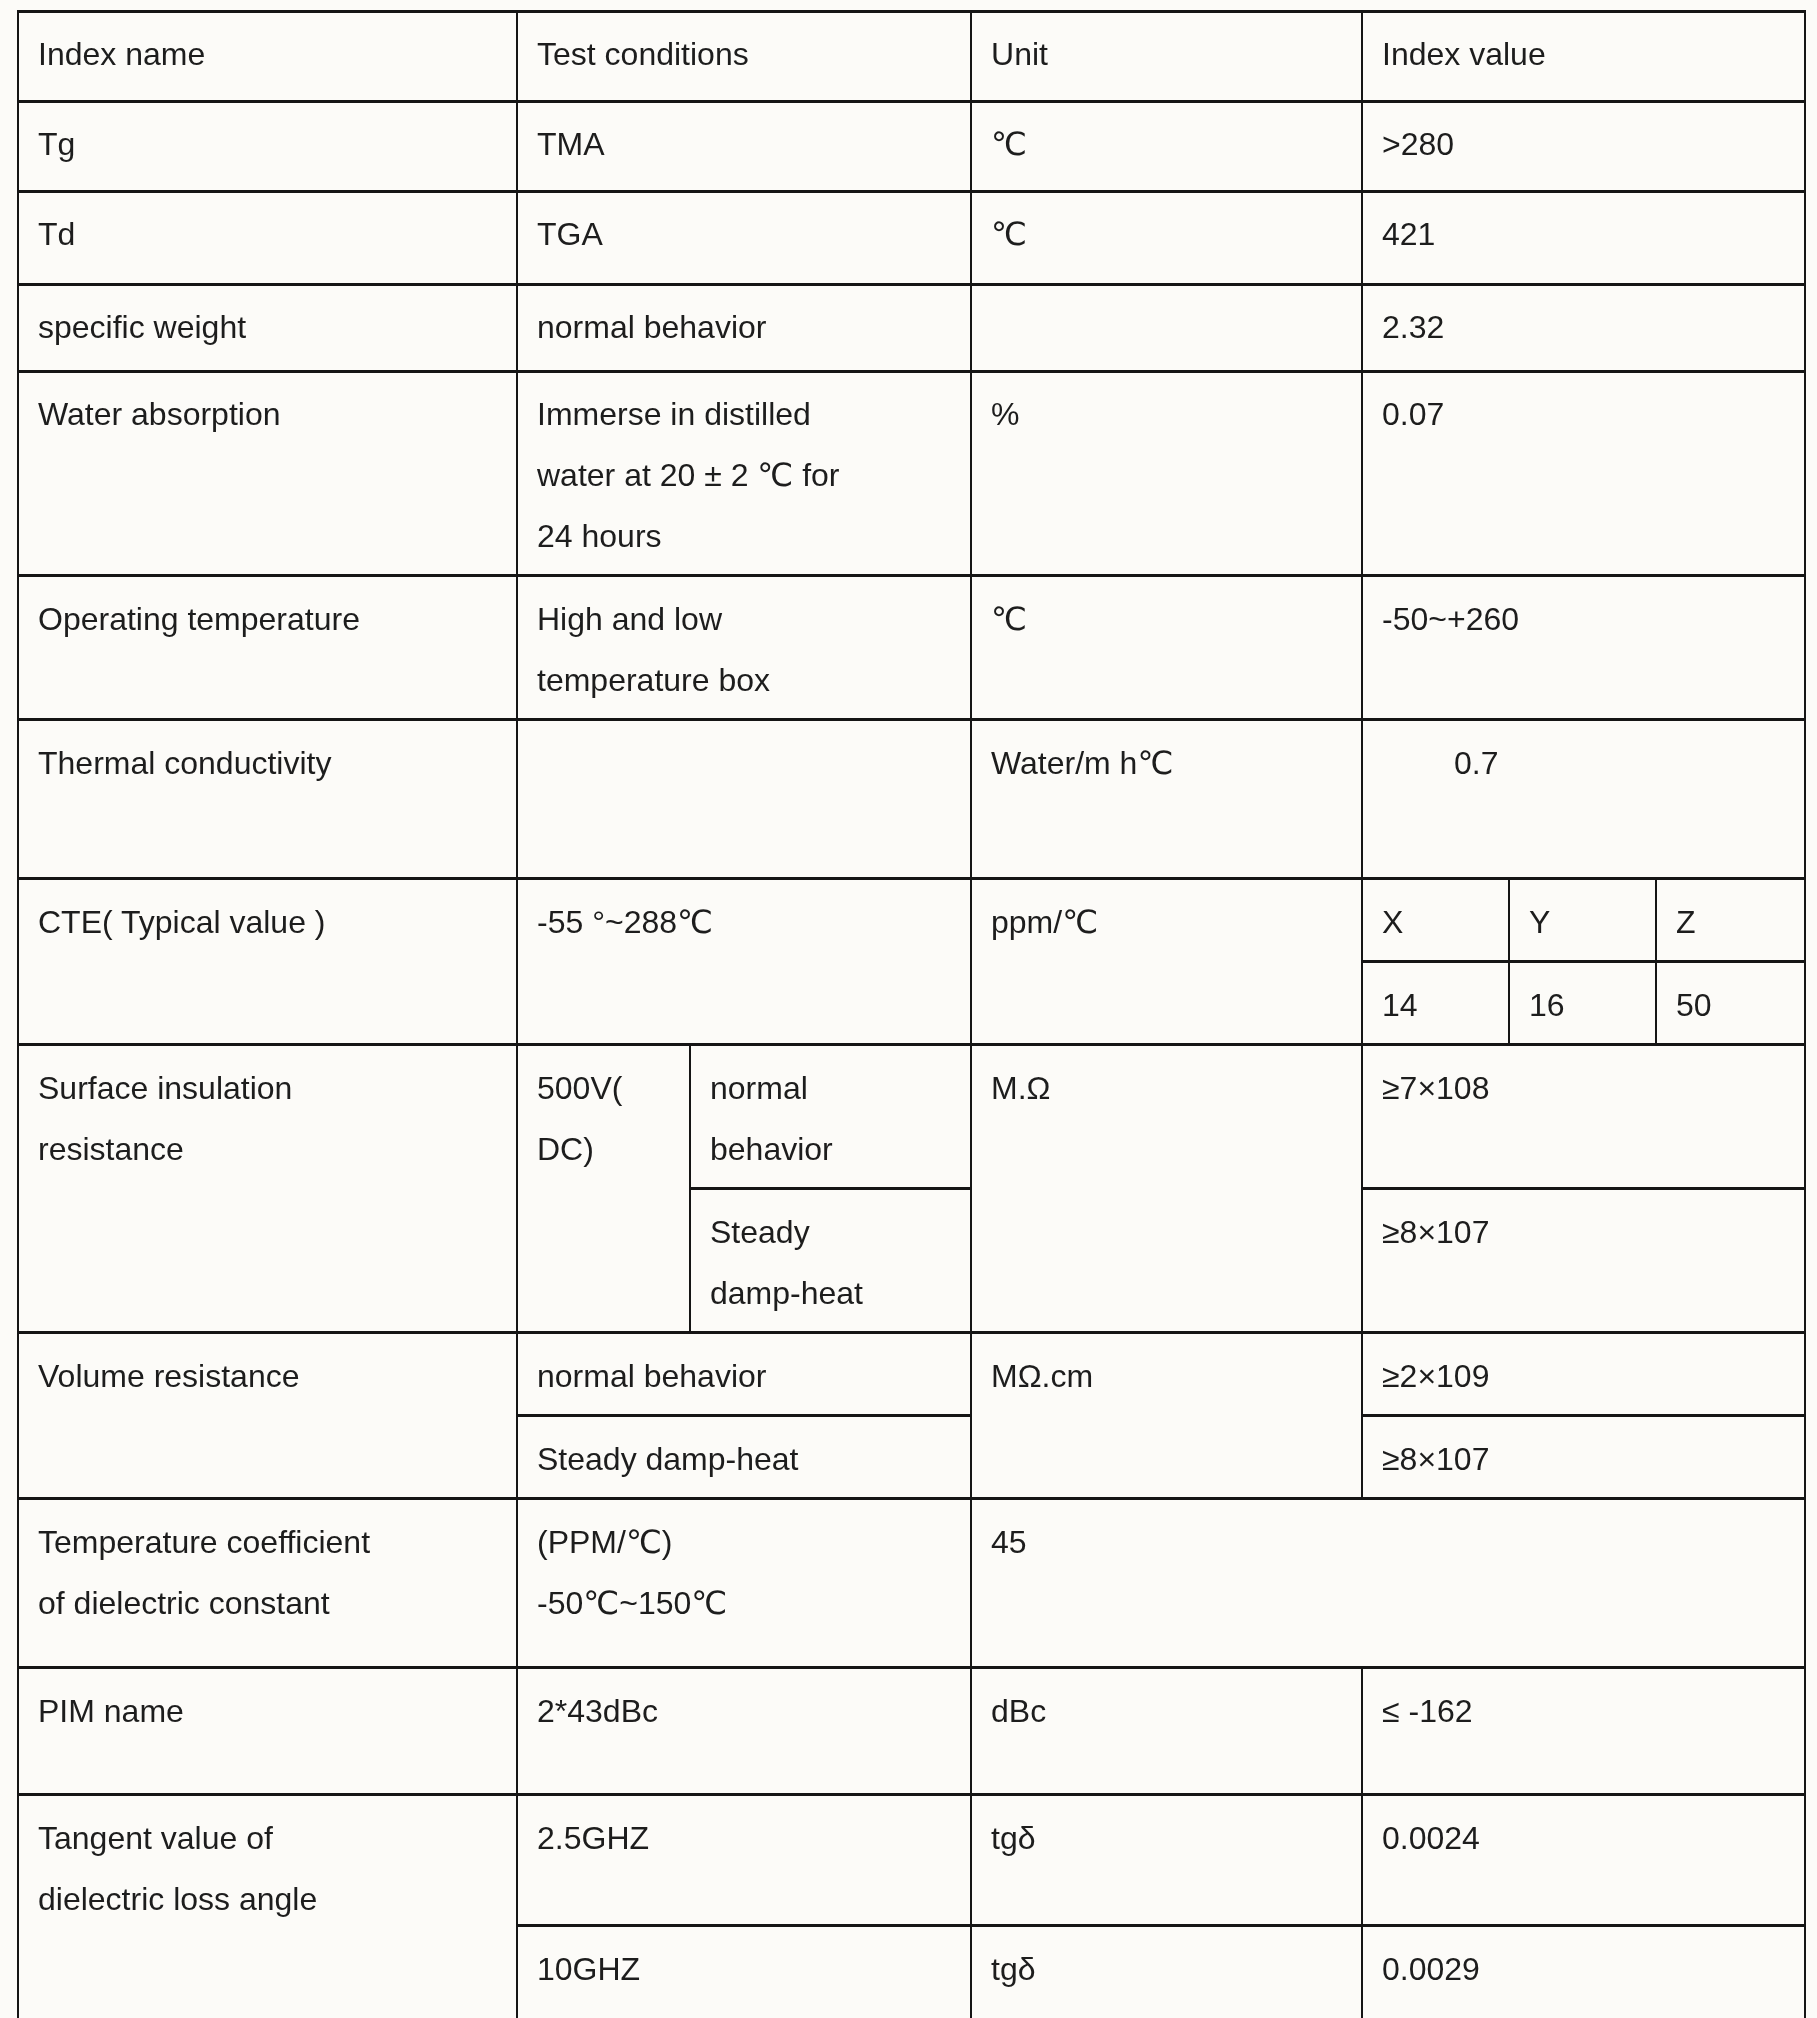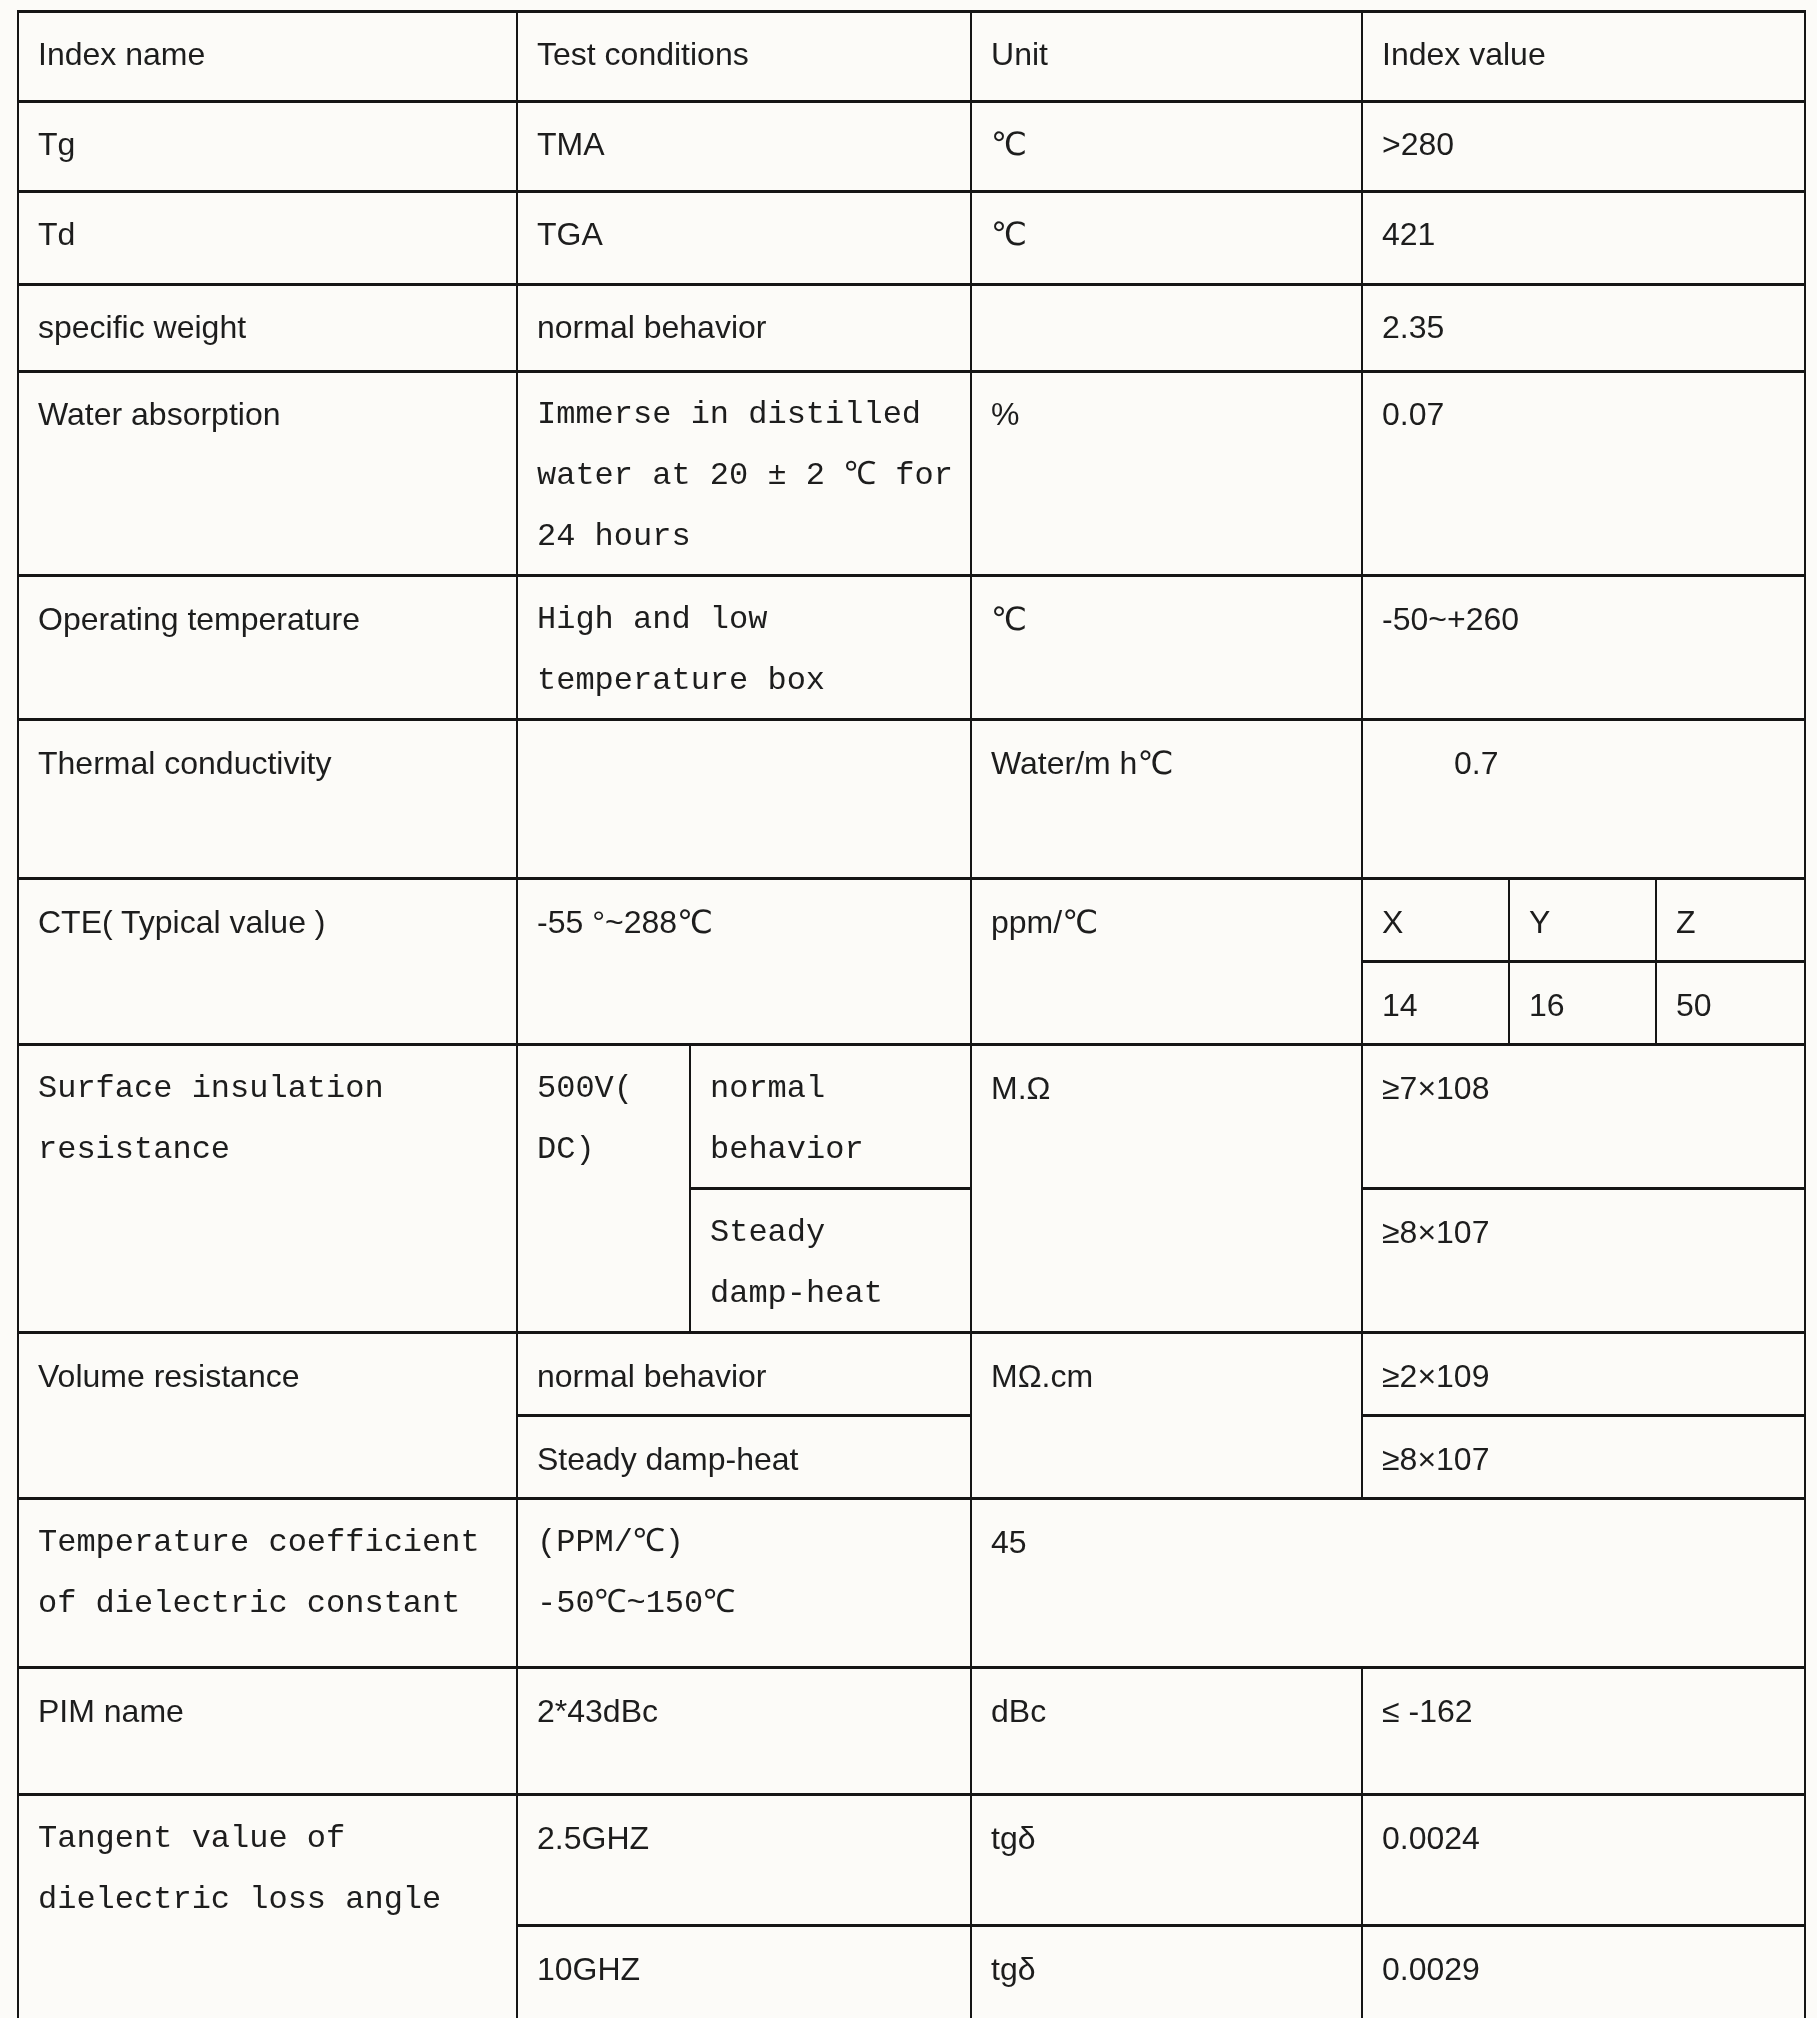--- a/index.html
+++ b/index.html
@@ -20,21 +20,21 @@
     border:2.8px solid #151515;
     border-top-width:3.8px;
     border-bottom-width:3.8px;
     vertical-align:top;
     padding:11.4px 7.6px 7.6px 19px;
     font-size:32px;
     line-height:61px;
     overflow:hidden;
     word-wrap:break-word;
   }
-  td .ln{display:block;font-family:Liberation Mono, monospace;}
+  td .ln{display:block;}
   td.indent-sm{padding-left:91px;}
   td.indent-md{}
 </style>
 </head>
 <body>
 
 <table class="spec">
   <colgroup>
     <col style="width:499px">
     <col style="width:173px">
@@ -64,21 +64,21 @@
     <td>Td</td>
     <td colspan="2">TGA</td>
     <td>℃</td>
     <td colspan="3">421</td>
   </tr>
 
   <tr style="height:87px">
     <td>specific weight</td>
     <td colspan="2">normal behavior</td>
     <td></td>
-    <td colspan="3">2.35</td>
+    <td colspan="3">2.32</td>
   </tr>
 
   <tr style="height:192px">
     <td>Water absorption</td>
     <td colspan="2">
       <span class="ln">Immerse in distilled</span>
       <span class="ln">water at 20 ± 2 ℃ for</span>
       <span class="ln">24 hours</span>
     </td>
     <td>%</td>

